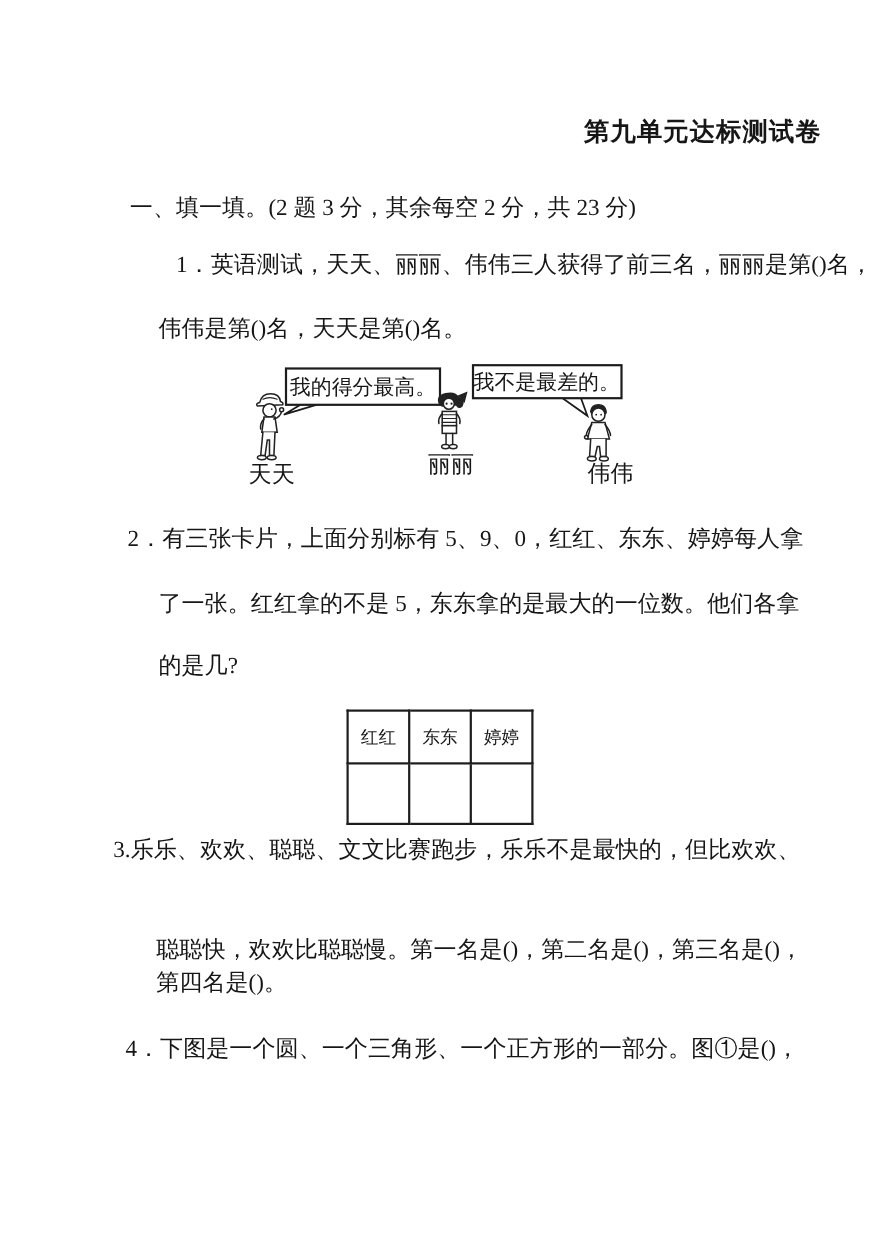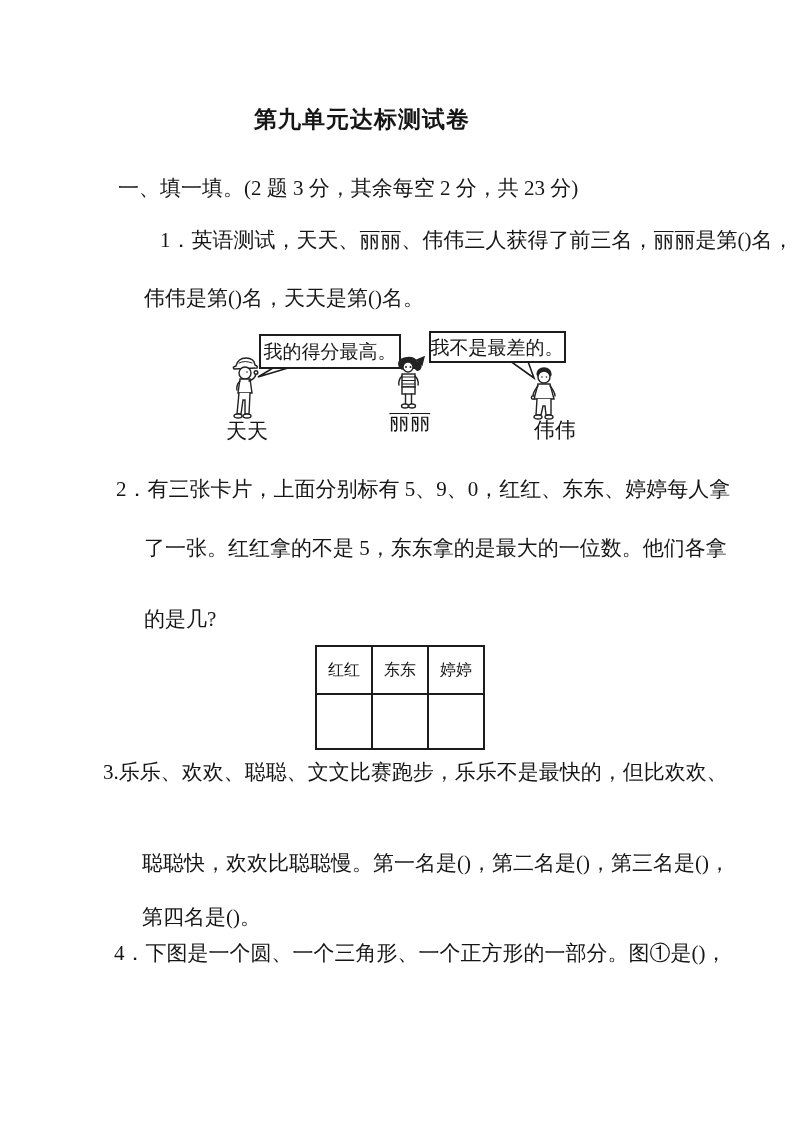--- a/index.html
+++ b/index.html
@@ -10,43 +10,44 @@
     background:#ffffff;
     font-family:"Liberation Serif","DejaVu Serif",serif;
     color:#161616;
     overflow:hidden;
   }
   .title{
     position:absolute;
     top:104px;
     left:0;
     width:724px;
-    text-align:center;
+    text-align:right;
     font-family:"Liberation Sans","DejaVu Sans",sans-serif;
     font-weight:700;
     font-size:23px;
     letter-spacing:1px;
     margin:0;
+    padding-left:23px;
   }
   .ln{
     position:absolute;
     margin:0;
     white-space:nowrap;
     font-size:21px;
     line-height:1.2;
   }
   .sec-heading{top:176px;left:118px;}
   .q1-l1{top:228px;left:116px;margin-left:44px;}
   .q1-l2{top:286px;left:144px;}
   .q2-l1{top:477px;left:116px;}
   .q2-l2{top:536px;left:144px;}
-  .q2-l3{top:607px;left:144px;}
+  .q2-l3{top:593px;left:144px;}
   .q3-l1{top:760px;left:103px;}
   .q3-l2{top:851px;left:142px;}
-  .q3-l3{top:881px;left:142px;margin-top:24px;}
+  .q3-l3{top:881px;left:142px;}
   .q4-l1{top:941px;left:114px;}
 
   .figure-wrap{
     position:absolute;
     top:328px;
     left:220px;
     width:370px;
     height:138px;
   }
   .answer-table{

